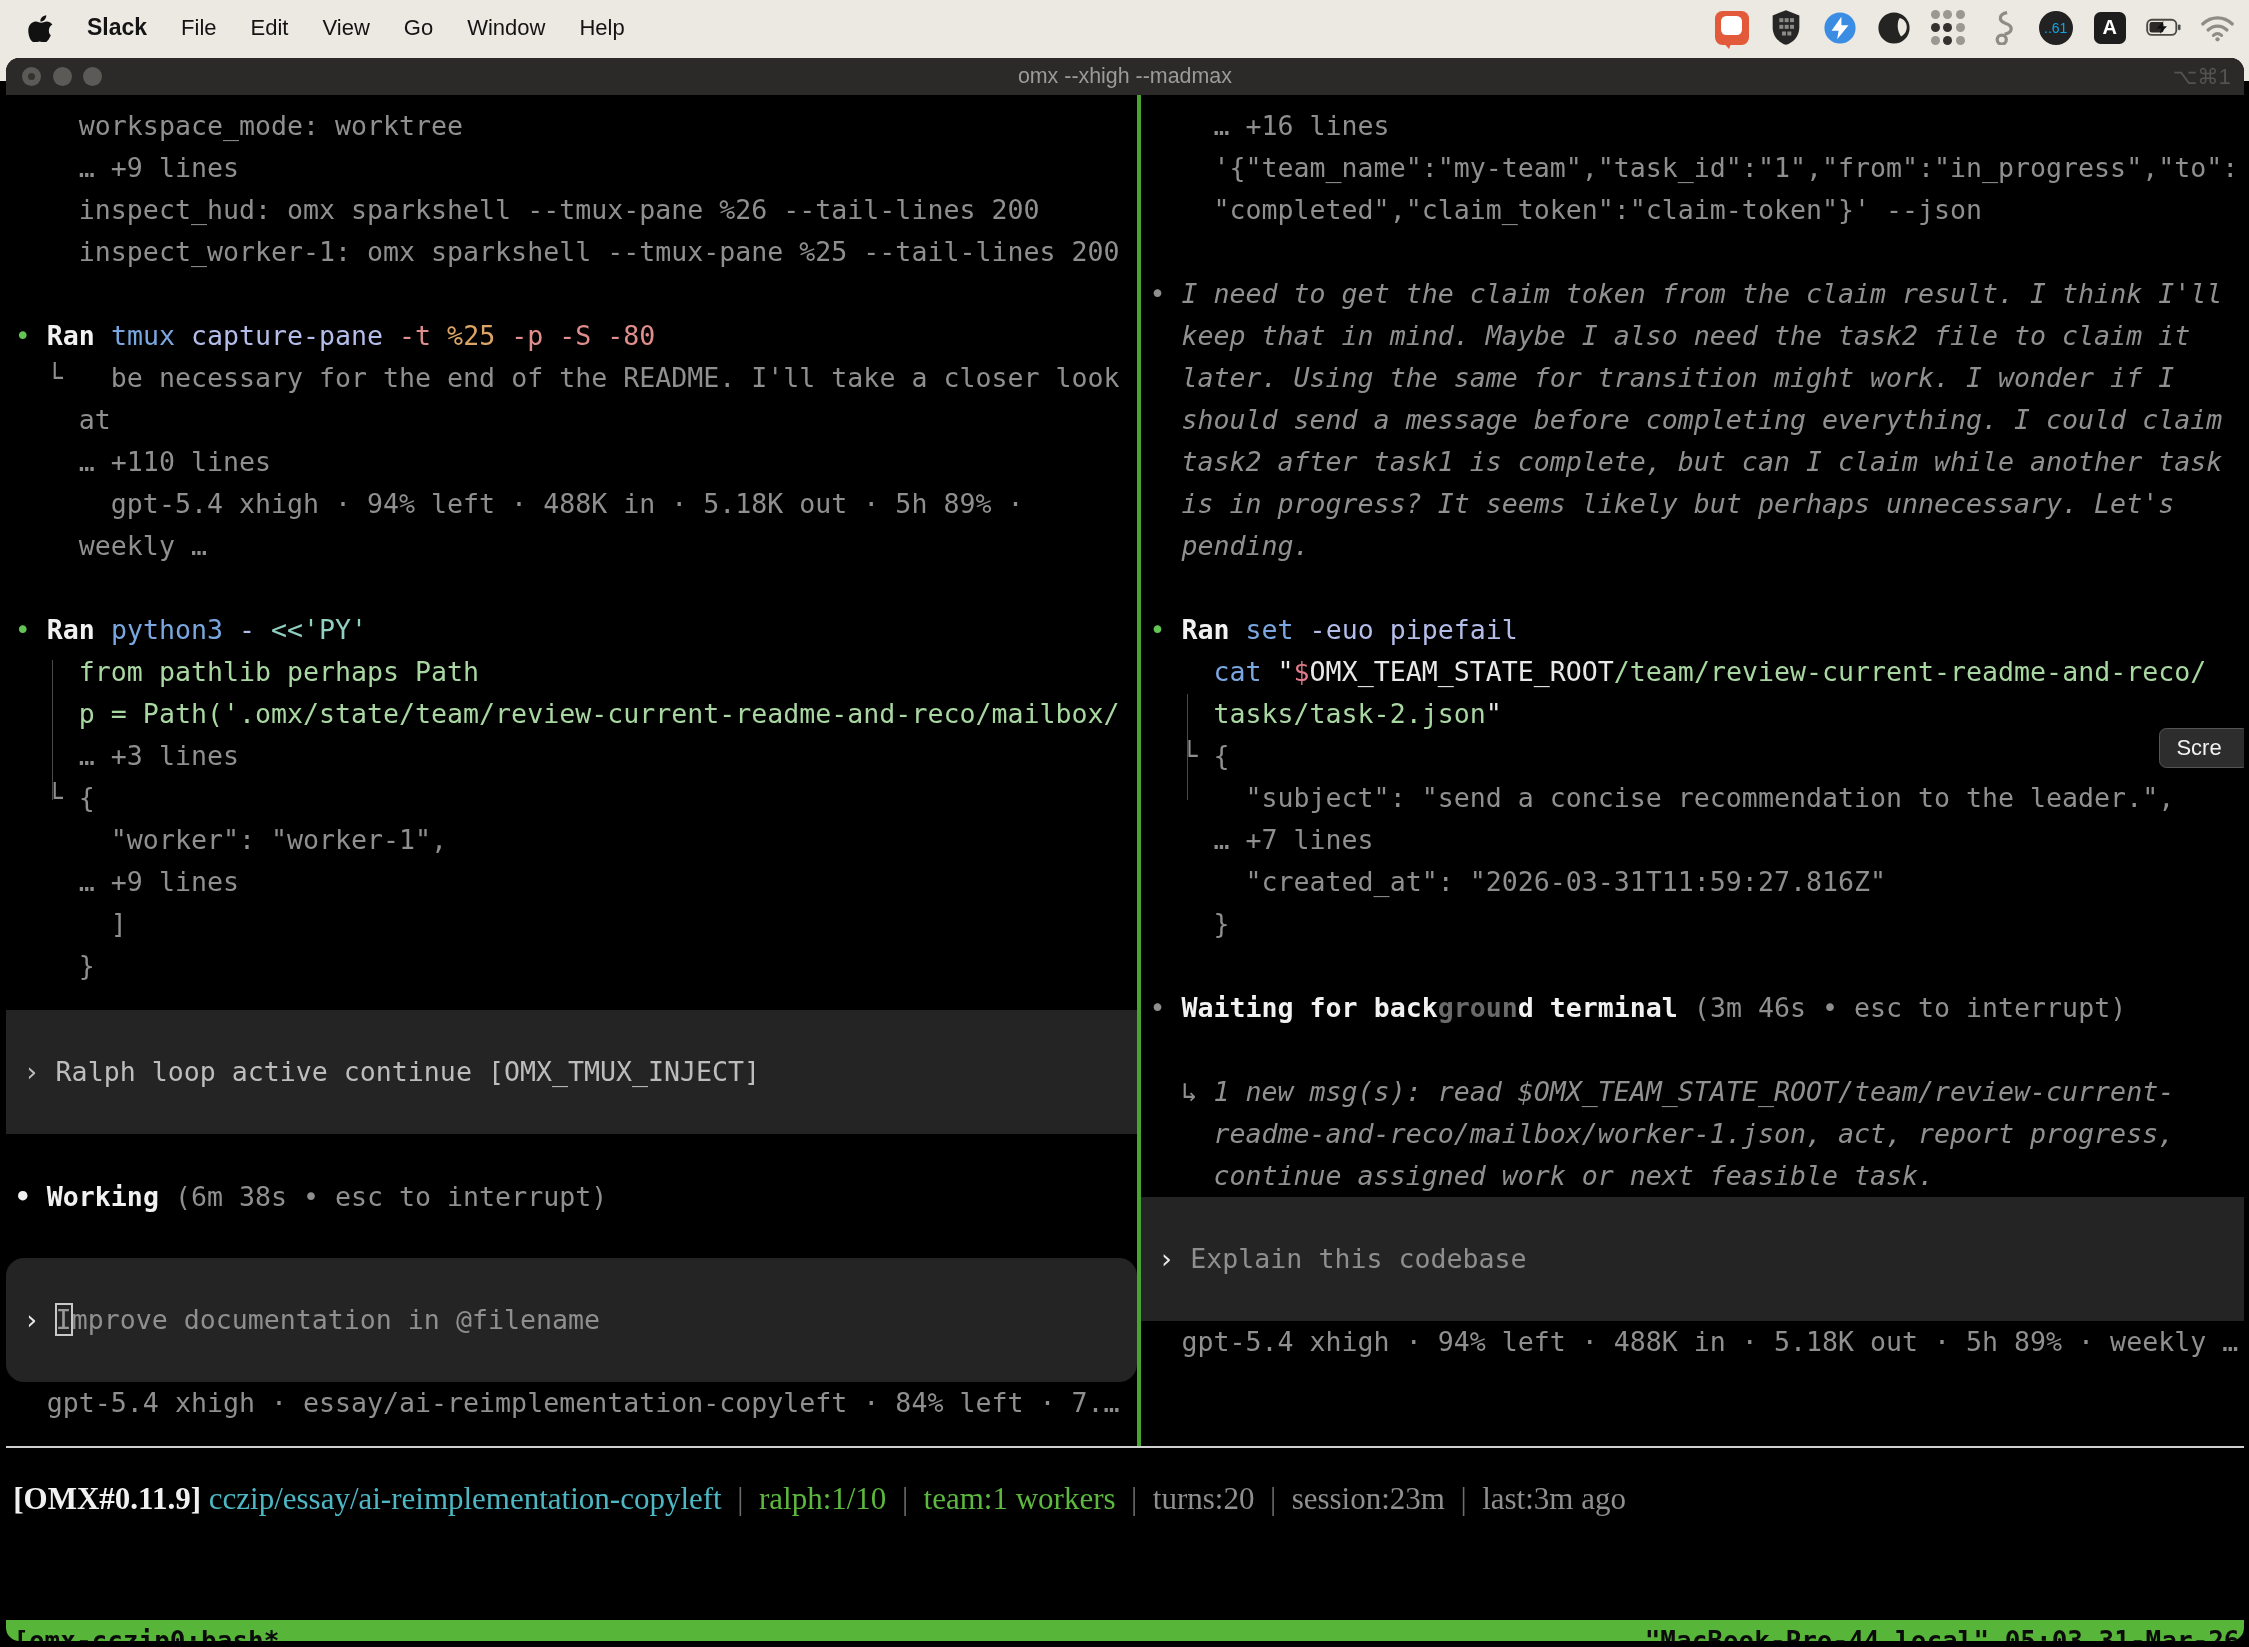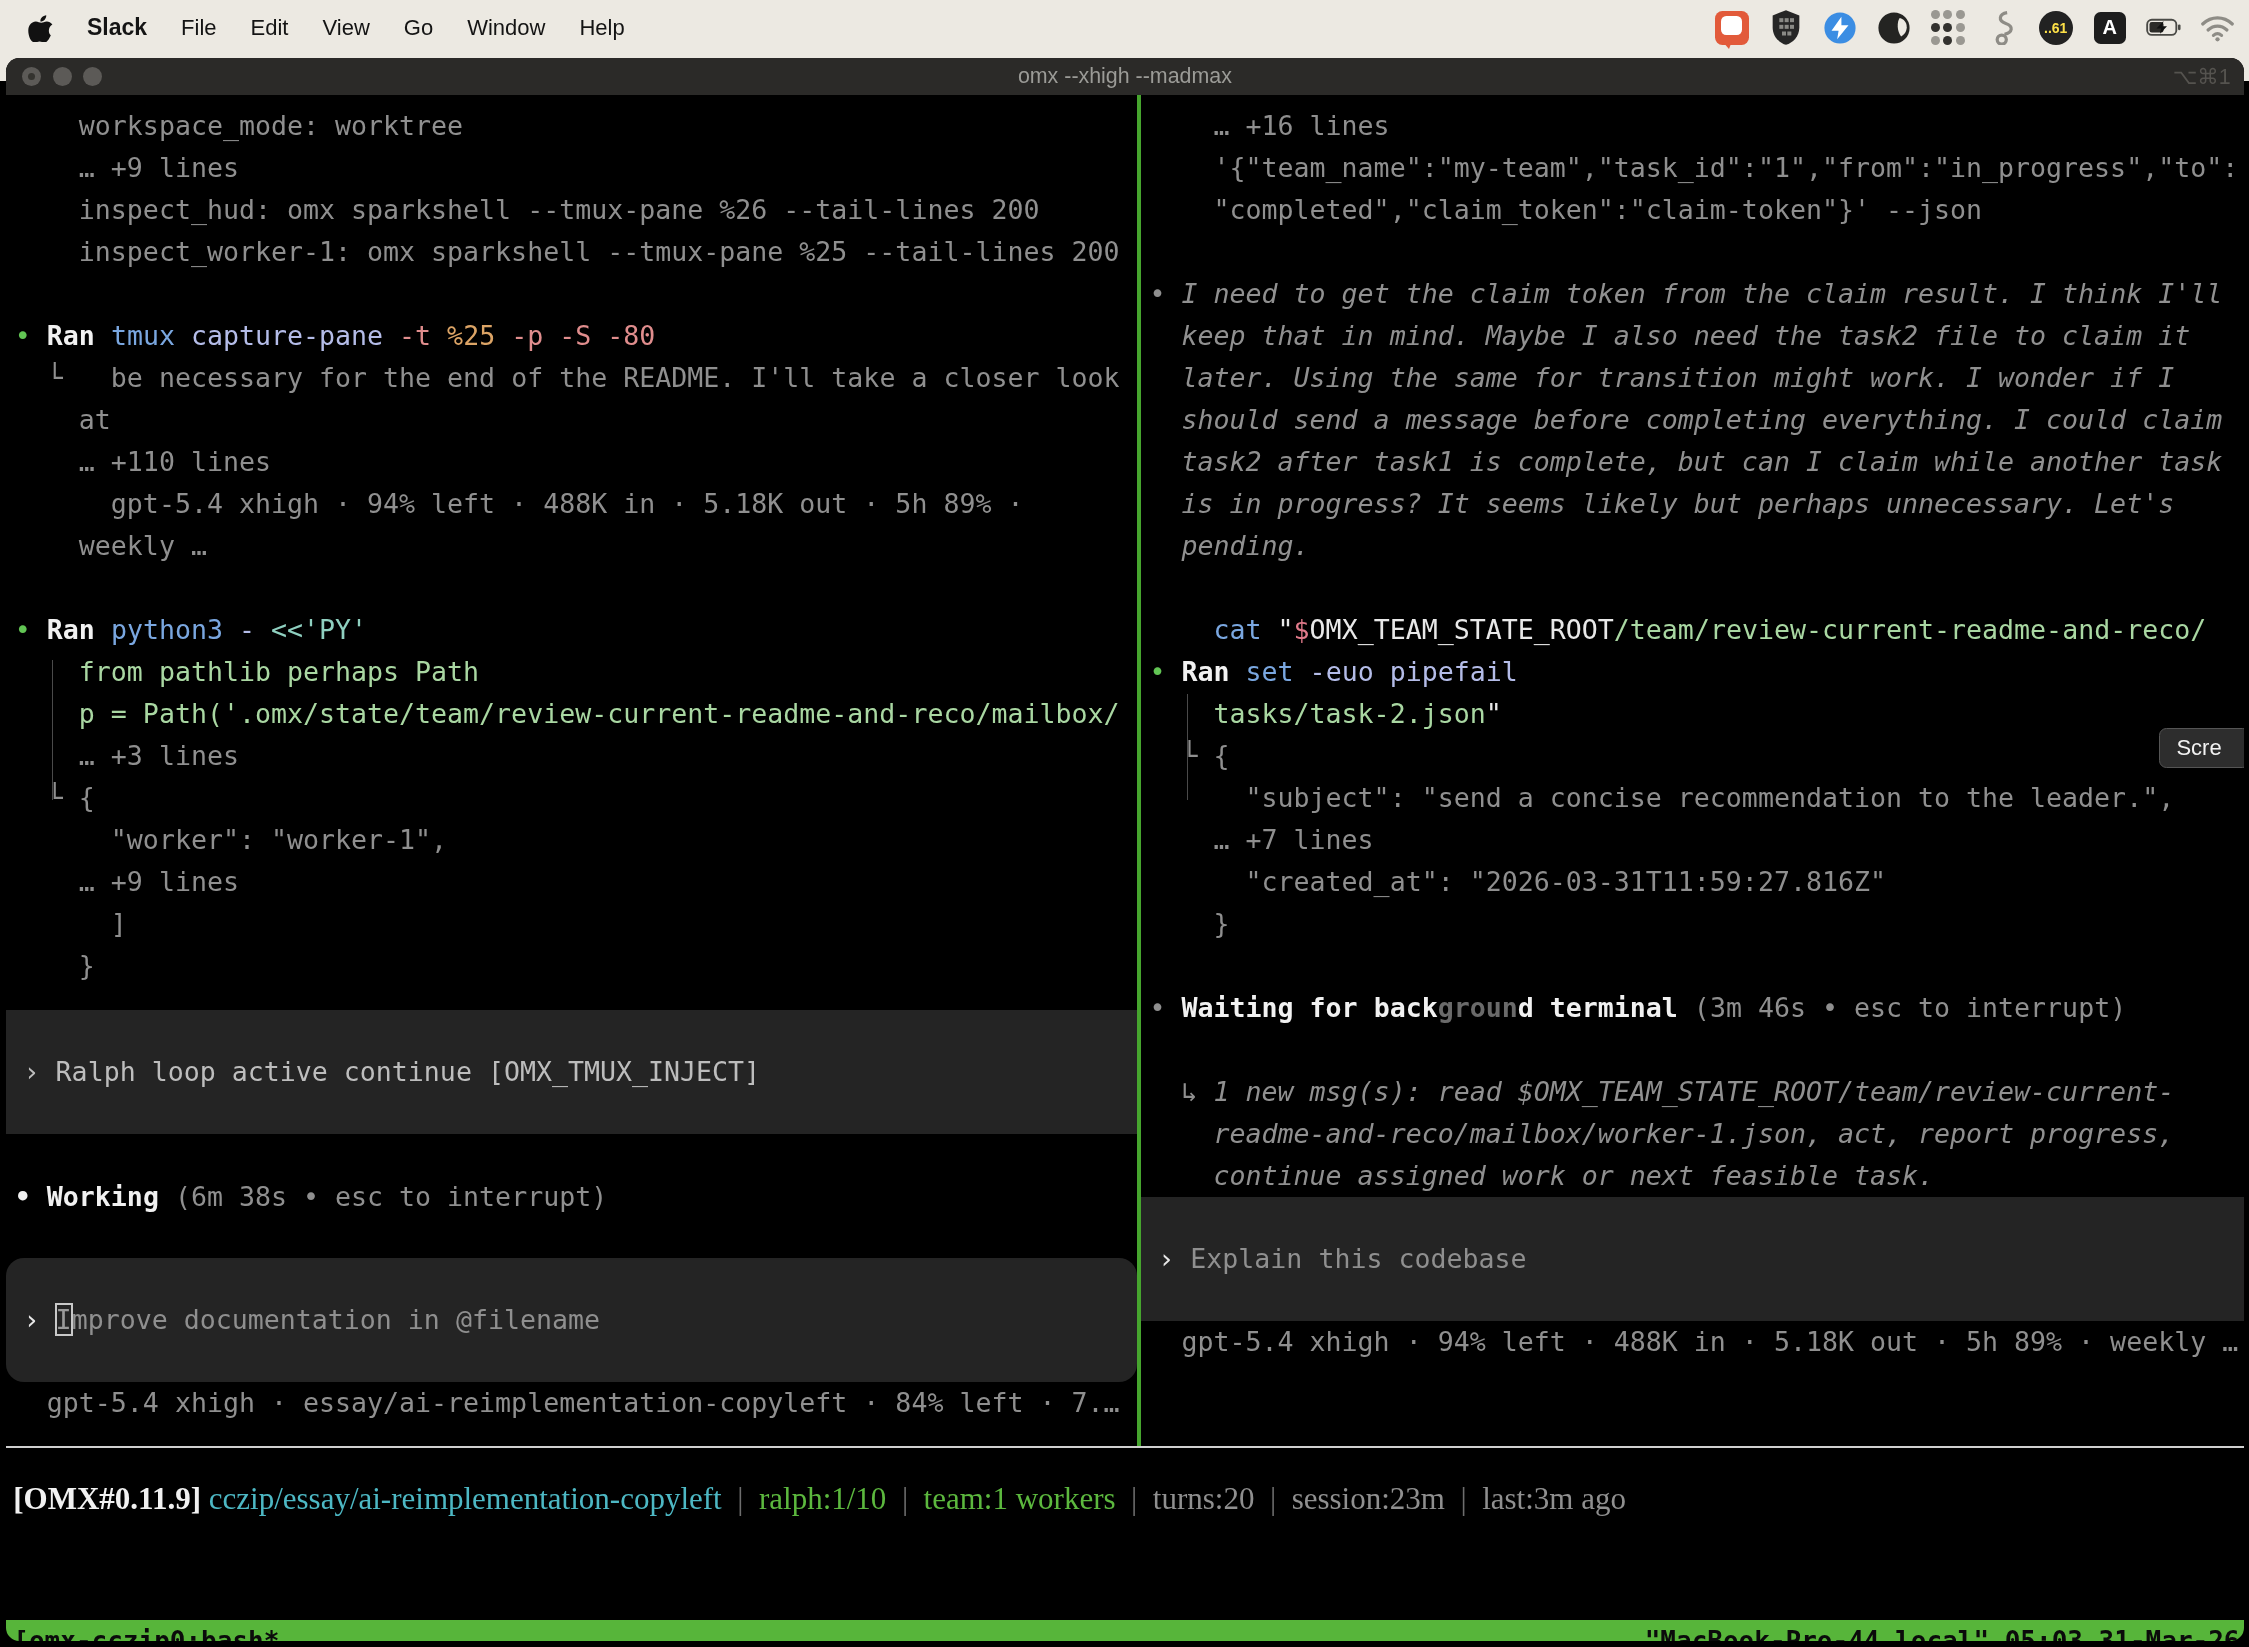--- a/index.html
+++ b/index.html
@@ -6,21 +6,21 @@
   .desktop-bg{position:absolute;top:0;left:0;width:2250px;height:81px;background:#ece9e2;}
   
   .menubar{position:absolute;top:0;left:0;width:2250px;height:55px;background:#ece9e2;
     display:flex;align-items:center;font-family:"Liberation Sans",sans-serif;font-size:22px;color:#141414;z-index:5;}
   .mb-left{display:flex;align-items:center;gap:34px;padding-left:28px;}
   .mb-app{font-weight:bold;font-size:23px;}
   .mb-item{white-space:nowrap;}
   .mb-right{margin-left:auto;display:flex;align-items:center;gap:19px;padding-right:14.8px;}
   .tray-ic{width:35px;height:35px;display:flex;align-items:center;justify-content:center;position:relative;}
   .apple-wrap{position:relative;width:25px;height:29.5px;}
-  .badge-circle{width:34px;height:34px;border-radius:50%;background:#222;color:#fde047;display:flex;align-items:center;justify-content:center;font-size:14px;font-weight:bold;}
+  .badge-circle{width:34px;height:34px;border-radius:50%;background:#222;color:#0ea5e9;display:flex;align-items:center;justify-content:center;font-size:14px;font-weight:normal;}
   .key-a{width:32px;height:32px;border-radius:6.6px;background:#1d1d1d;color:#fff;display:flex;align-items:center;justify-content:center;font-size:20px;font-weight:bold;}
   .chat-orange{width:34px;height:34px;border-radius:7.4px;background:#e25a3a;position:relative;}
   .chat-orange .inner{position:absolute;left:6.6px;top:5.9px;width:20.7px;height:19px;background:#fff;border-radius:5.2px;}
   .chat-orange .tail{position:absolute;left:7.4px;bottom:-4.4px;width:0;height:0;border-left:7.4px solid transparent;border-right:3px solid transparent;border-top:8.9px solid #e25a3a;}
   .dots-grid{display:grid;grid-template-columns:repeat(3,8.9px);grid-template-rows:repeat(3,8.9px);gap:3.7px;}
   .dots-grid i{border-radius:50%;}
   
   .window{position:absolute;top:58px;left:5.9px;width:2238px;height:1583px;background:#000;border-radius:13.3px;overflow:hidden;z-index:2;}
   .titlebar{height:37px;background:#2b2a28;display:flex;align-items:center;position:relative;
     font-family:Liberation Sans, sans-serif;}
@@ -223,22 +223,22 @@
           <div class="ln"><span class="tk-g">    "completed","claim_token":"claim-token"}' --json</span></div>
           <div class="ln">&nbsp;</div>
           <div class="ln"><span class="tk-g">• </span><span class="tk-gi">I need to get the claim token from the claim result. I think I'll</span></div>
           <div class="ln"><span class="tk-gi">  keep that in mind. Maybe I also need the task2 file to claim it</span></div>
           <div class="ln"><span class="tk-gi">  later. Using the same for transition might work. I wonder if I</span></div>
           <div class="ln"><span class="tk-gi">  should send a message before completing everything. I could claim</span></div>
           <div class="ln"><span class="tk-gi">  task2 after task1 is complete, but can I claim while another task</span></div>
           <div class="ln"><span class="tk-gi">  is in progress? It seems likely but perhaps unnecessary. Let's</span></div>
           <div class="ln"><span class="tk-gi">  pending.</span></div>
           <div class="ln">&nbsp;</div>
+          <div class="ln"><span class="tk-gb">• </span><span class="tk-w">Ran</span><span class="tk-g"> </span><span class="tk-b">set</span><span class="tk-lv"> -euo pipefail</span></div>
           <div class="ln"><span class="tk-g">    </span><span class="tk-b">cat</span><span class="tk-wn"> "</span><span class="tk-pk">$</span><span class="tk-wn">OMX_TEAM_STATE_ROOT</span><span class="tk-pg">/team/review-current-readme-and-reco/</span></div>
-          <div class="ln"><span class="tk-gb">• </span><span class="tk-w">Ran</span><span class="tk-g"> </span><span class="tk-b">set</span><span class="tk-lv"> -euo pipefail</span></div>
           <div class="ln"><span class="tk-g">    </span><span class="tk-pg">tasks/task-2.json</span><span class="tk-wn">"</span></div>
           <div class="ln"><span class="tk-g">  └ {</span></div>
           <div class="ln"><span class="tk-g">      "subject": "send a concise recommendation to the leader.",</span></div>
           <div class="ln"><span class="tk-g">    … +7 lines</span></div>
           <div class="ln"><span class="tk-g">      "created_at": "2026-03-31T11:59:27.816Z"</span></div>
           <div class="ln"><span class="tk-g">    }</span></div>
           <div class="ln">&nbsp;</div>
           <div class="ln"><span class="tk-g">• </span><span class="tk-shm1">Waiting for back</span><span class="tk-shm2">groun</span><span class="tk-shm1">d terminal</span><span class="tk-g"> (3m 46s • esc to interrupt)</span></div>
           <div class="ln">&nbsp;</div>
           <div class="ln"><span class="tk-g">  ↳ </span><span class="tk-gi">1 new msg(s): read $OMX_TEAM_STATE_ROOT/team/review-current-</span></div>

